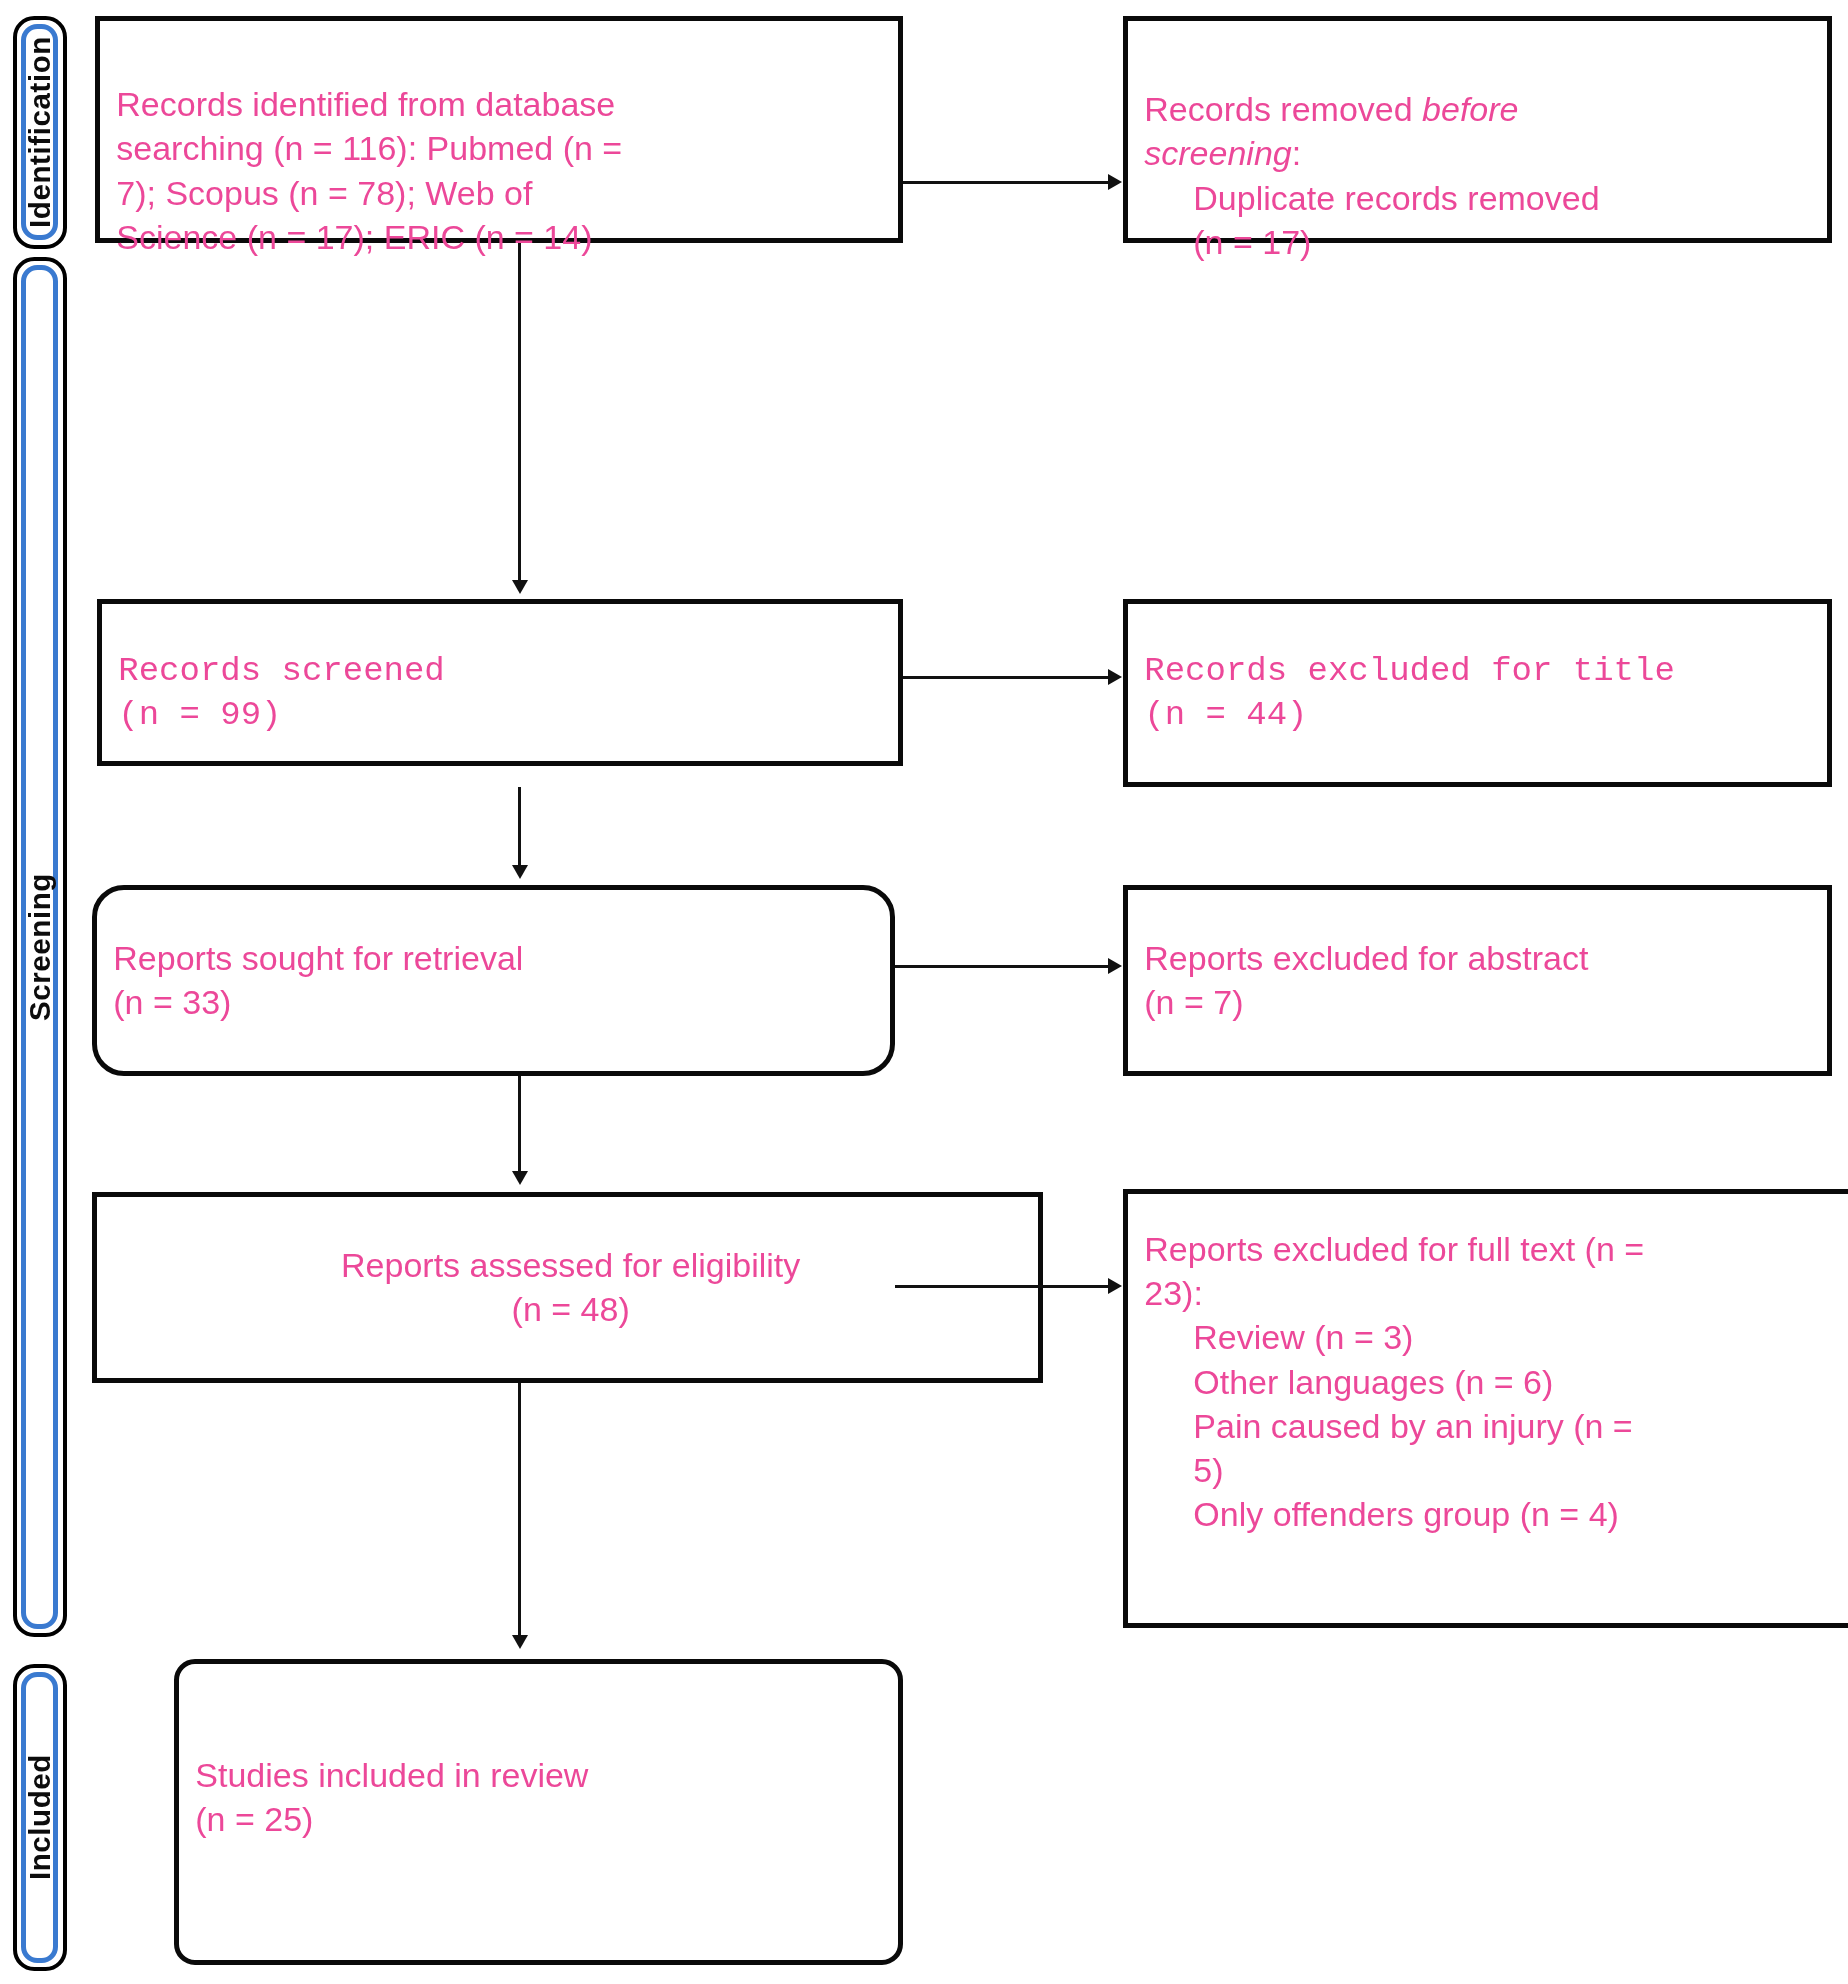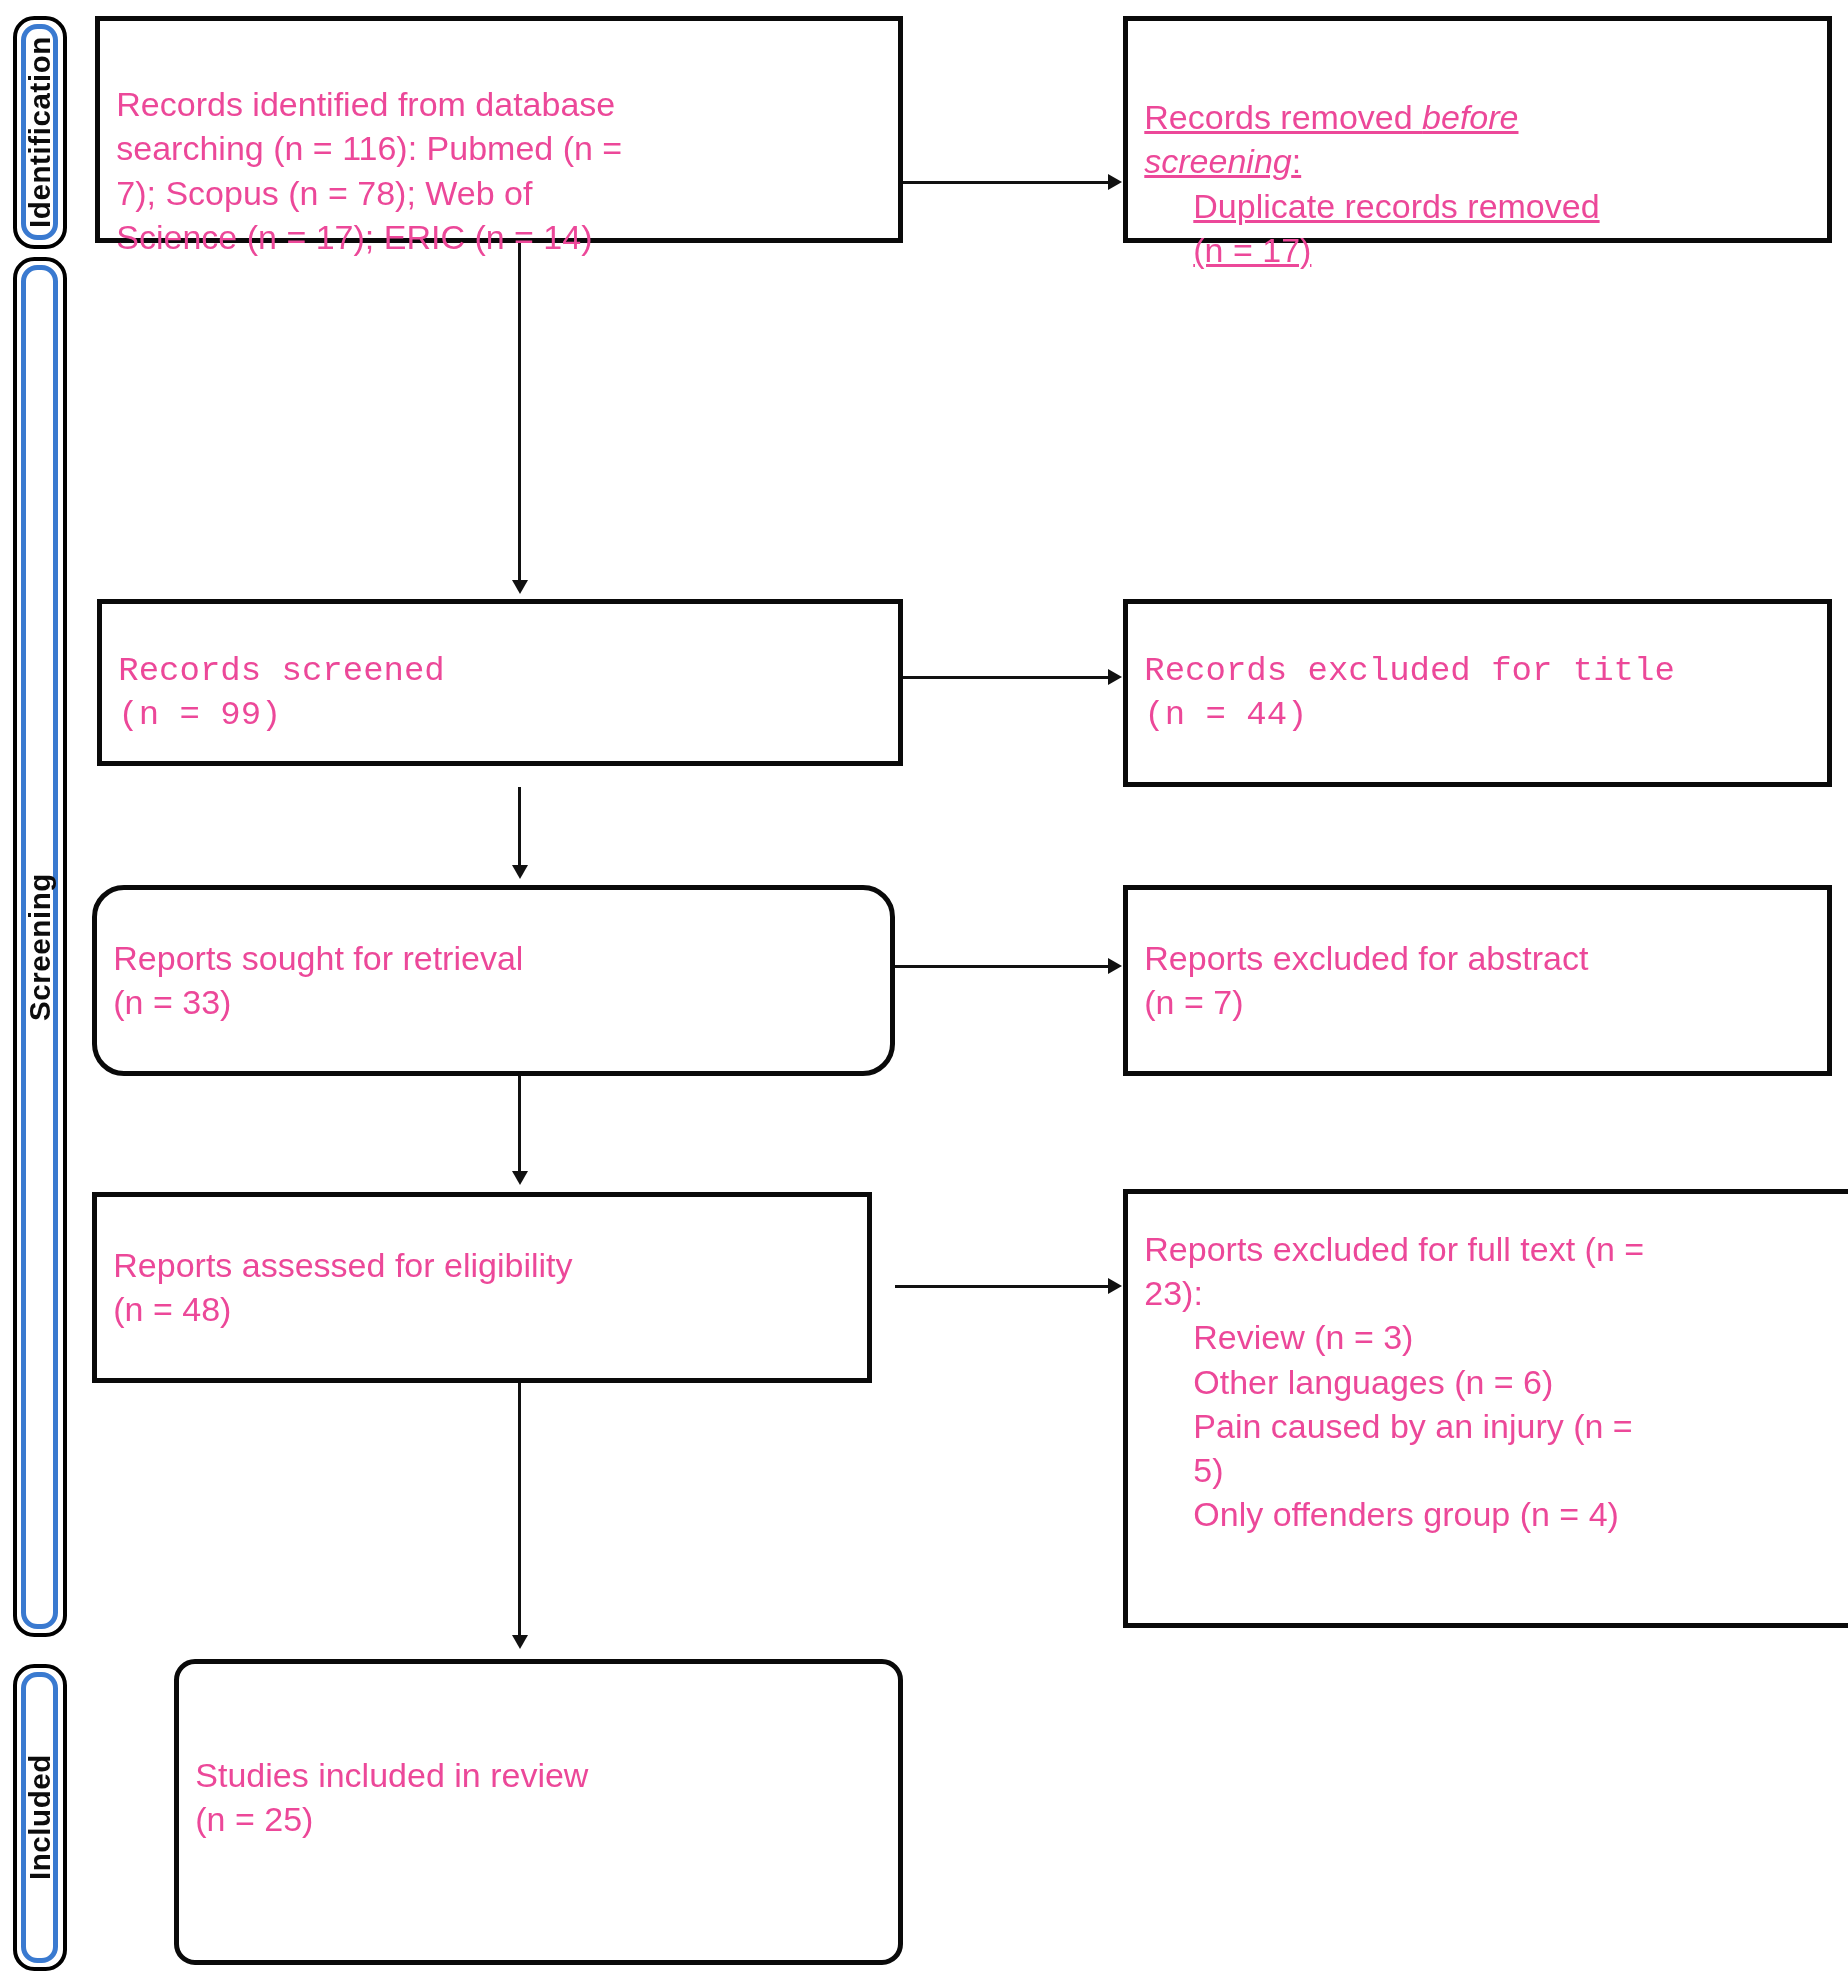--- a/index.html
+++ b/index.html
@@ -61,21 +61,21 @@
   <div class="fbox" style="left:95px;top:16.3px;width:808px;height:227px;">
     <div class="txt" style="top:61px;">
       <span>Records identified from database</span><br>
       <span>searching (n = 116): Pubmed (n =</span><br>
       <span>7); Scopus (n = 78); Web of</span><br>
       <span>Science (n = 17); ERIC (n = 14)</span>
     </div>
   </div>
 
   <div class="fbox" style="left:1123px;top:16.3px;width:709px;height:227px;">
-    <div class="txt" style="top:74px;text-decoration:underline;">
+    <div class="txt" style="top:66px;">
       <span>Records removed </span><em>before</em><br>
       <em>screening</em><span>:</span><br>
       <span class="indent">Duplicate records removed</span>
       <span class="indent">(n = 17)</span>
     </div>
   </div>
 
   <div class="hline" style="left:903px;top:181px;width:206px;"></div>
   <div class="arrow-right" style="left:1108px;top:174px;"></div>
 
@@ -115,21 +115,21 @@
       <span>(n = 7)</span>
     </div>
   </div>
 
   <div class="hline" style="left:895px;top:965px;width:215px;"></div>
   <div class="arrow-right" style="left:1108px;top:958px;"></div>
 
   <div class="vline" style="left:518px;top:1076px;height:97px;"></div>
   <div class="arrow-down" style="left:512px;top:1171px;"></div>
 
-  <div class="fbox" style="left:92px;top:1192px;width:780px;height:191px;">
+  <div class="fbox" style="left:92px;top:1192px;width:951px;height:191px;text-align:center;">
     <div class="txt" style="top:46px;">
       <span>Reports assessed for eligibility</span><br>
       <span>(n = 48)</span>
     </div>
   </div>
 
   <div class="fbox" style="left:1123px;top:1189px;width:796px;height:439px;">
     <div class="txt" style="top:33px;">
       <span>Reports excluded for full text (n =</span><br>
       <span>23):</span>

